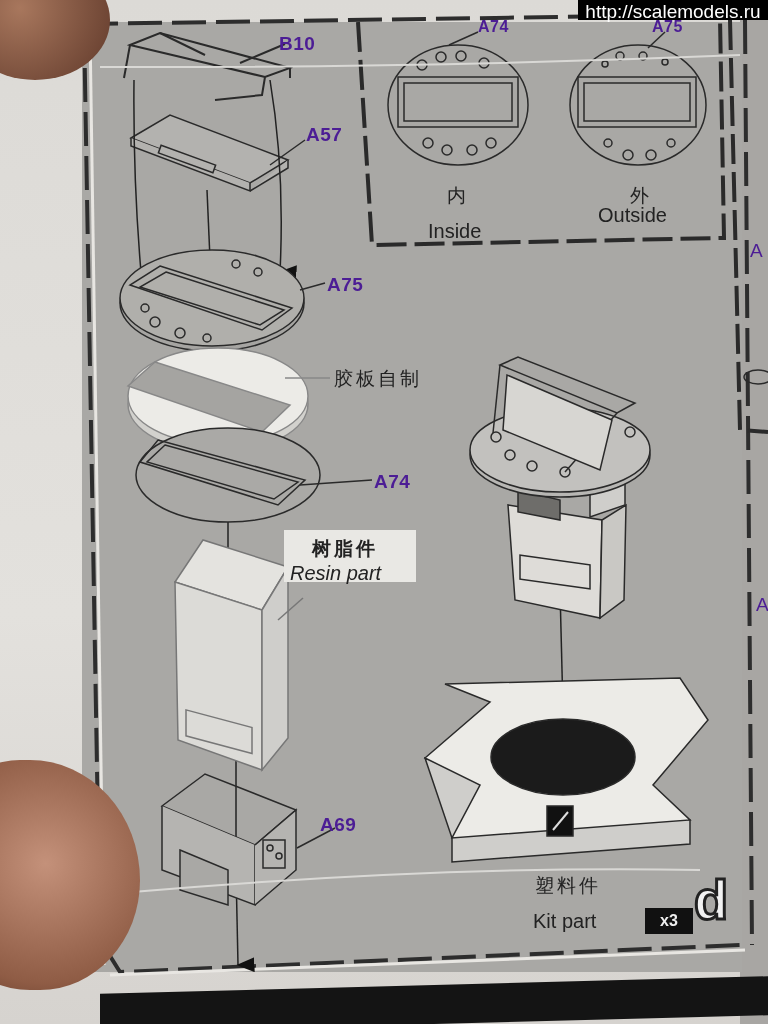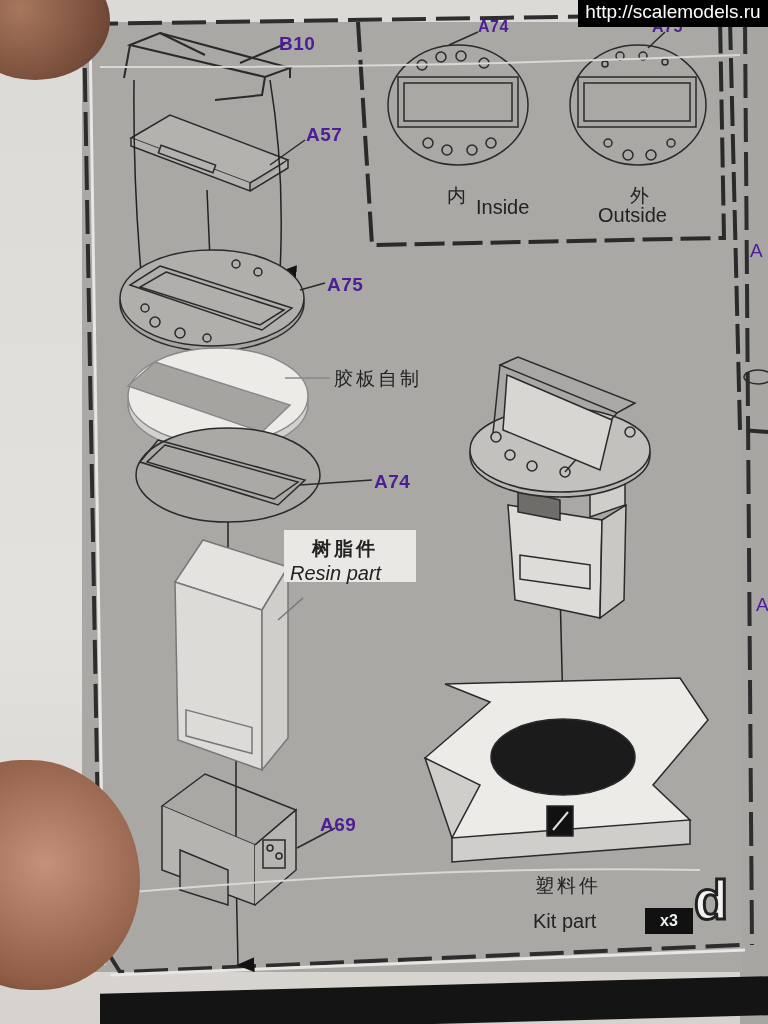--- a/index.html
+++ b/index.html
@@ -4,21 +4,21 @@
 <style>
   html,body{margin:0;padding:0;}
   body{width:768px;height:1024px;overflow:hidden;position:relative;background:#e6e4e1;font-family:"Liberation Sans",sans-serif;}
   .abs{position:absolute;}
   #paper{left:0;top:0;width:768px;height:1024px;background:linear-gradient(180deg,#dcdad6 0%,#e3e1dd 60%,#d6d3cf 100%);}
   #panel{left:82px;top:22px;width:660px;height:950px;background:#a9a8a5;}
   #svg-layer{left:0;top:0;width:768px;height:1024px;}
   .lbl{position:absolute;color:#4c1d95;font-weight:bold;font-size:19px;letter-spacing:0.5px;}
   .cn{position:absolute;color:#222;font-size:19px;letter-spacing:3px;font-weight:bold;}
   .en{position:absolute;color:#222;font-size:20px;}
-  #watermark{position:absolute;right:0;top:0;width:190px;height:27px;background:#000;color:#fff;font-size:19px;line-height:24px;text-align:center;}
+  #watermark{position:absolute;right:0;top:0;width:190px;height:20px;background:#000;color:#fff;font-size:19px;line-height:24px;text-align:center;}
   #resin-box{left:284px;top:530px;width:132px;height:52px;background:#e9e8e4;}
   #x3-badge{left:645px;top:908px;width:48px;height:26px;background:#111;color:#eee;font-size:16px;font-weight:bold;text-align:center;line-height:26px;}
   #step-letter{left:694px;top:870px;font-size:56px;font-weight:bold;color:#f2f2f2;-webkit-text-stroke:3px #222;line-height:60px;}
   #finger-top{left:-40px;top:-40px;width:150px;height:120px;border-radius:50%;background:radial-gradient(circle at 40% 40%,#a8775d,#6e4534 80%);}
   #finger-bottom{left:-70px;top:760px;width:210px;height:230px;border-radius:45% 55% 50% 50%;background:radial-gradient(circle at 55% 45%,#c4917a,#8f5c45 70%,#5a3525 100%);}
   #dark-bottom{left:100px;top:985px;width:668px;height:39px;background:#141414;transform:skewY(-1.5deg);}
   #right-edge-strip{left:740px;top:0;width:28px;height:1024px;background:#a8a6a3;}
 </style>
 </head>
 <body>
@@ -197,21 +197,21 @@
 
 <div class="lbl" style="left:279px;top:33px;">B10</div>
 <div class="lbl" style="left:306px;top:124px;">A57</div>
 <div class="lbl" style="left:327px;top:274px;">A75</div>
 <div class="lbl" style="left:374px;top:471px;">A74</div>
 <div class="lbl" style="left:320px;top:814px;">A69</div>
 
 <div class="lbl" style="left:478px;top:18px;font-size:16px;">A74</div>
 <div class="lbl" style="left:652px;top:18px;font-size:16px;">A75</div>
 <div class="cn" style="left:447px;top:183px;font-weight:normal;">内</div>
-<div class="en" style="left:428px;top:196px;margin-left:48px;">Inside</div>
+<div class="en" style="left:428px;top:220px;">Inside</div>
 <div class="cn" style="left:630px;top:183px;font-weight:normal;">外</div>
 <div class="en" style="left:598px;top:204px;">Outside</div>
 
 <div class="cn" style="left:334px;top:366px;font-weight:normal;">胶板自制</div>
 <div id="resin-box" class="abs">
   <div class="cn" style="left:28px;top:6px;">树脂件</div>
   <div class="en" style="left:6px;top:32px;font-style:italic;">Resin part</div>
 </div>
 <div class="cn" style="left:535px;top:873px;font-weight:normal;">塑料件</div>
 <div class="en" style="left:533px;top:895px;margin-top:15px;">Kit part</div>

